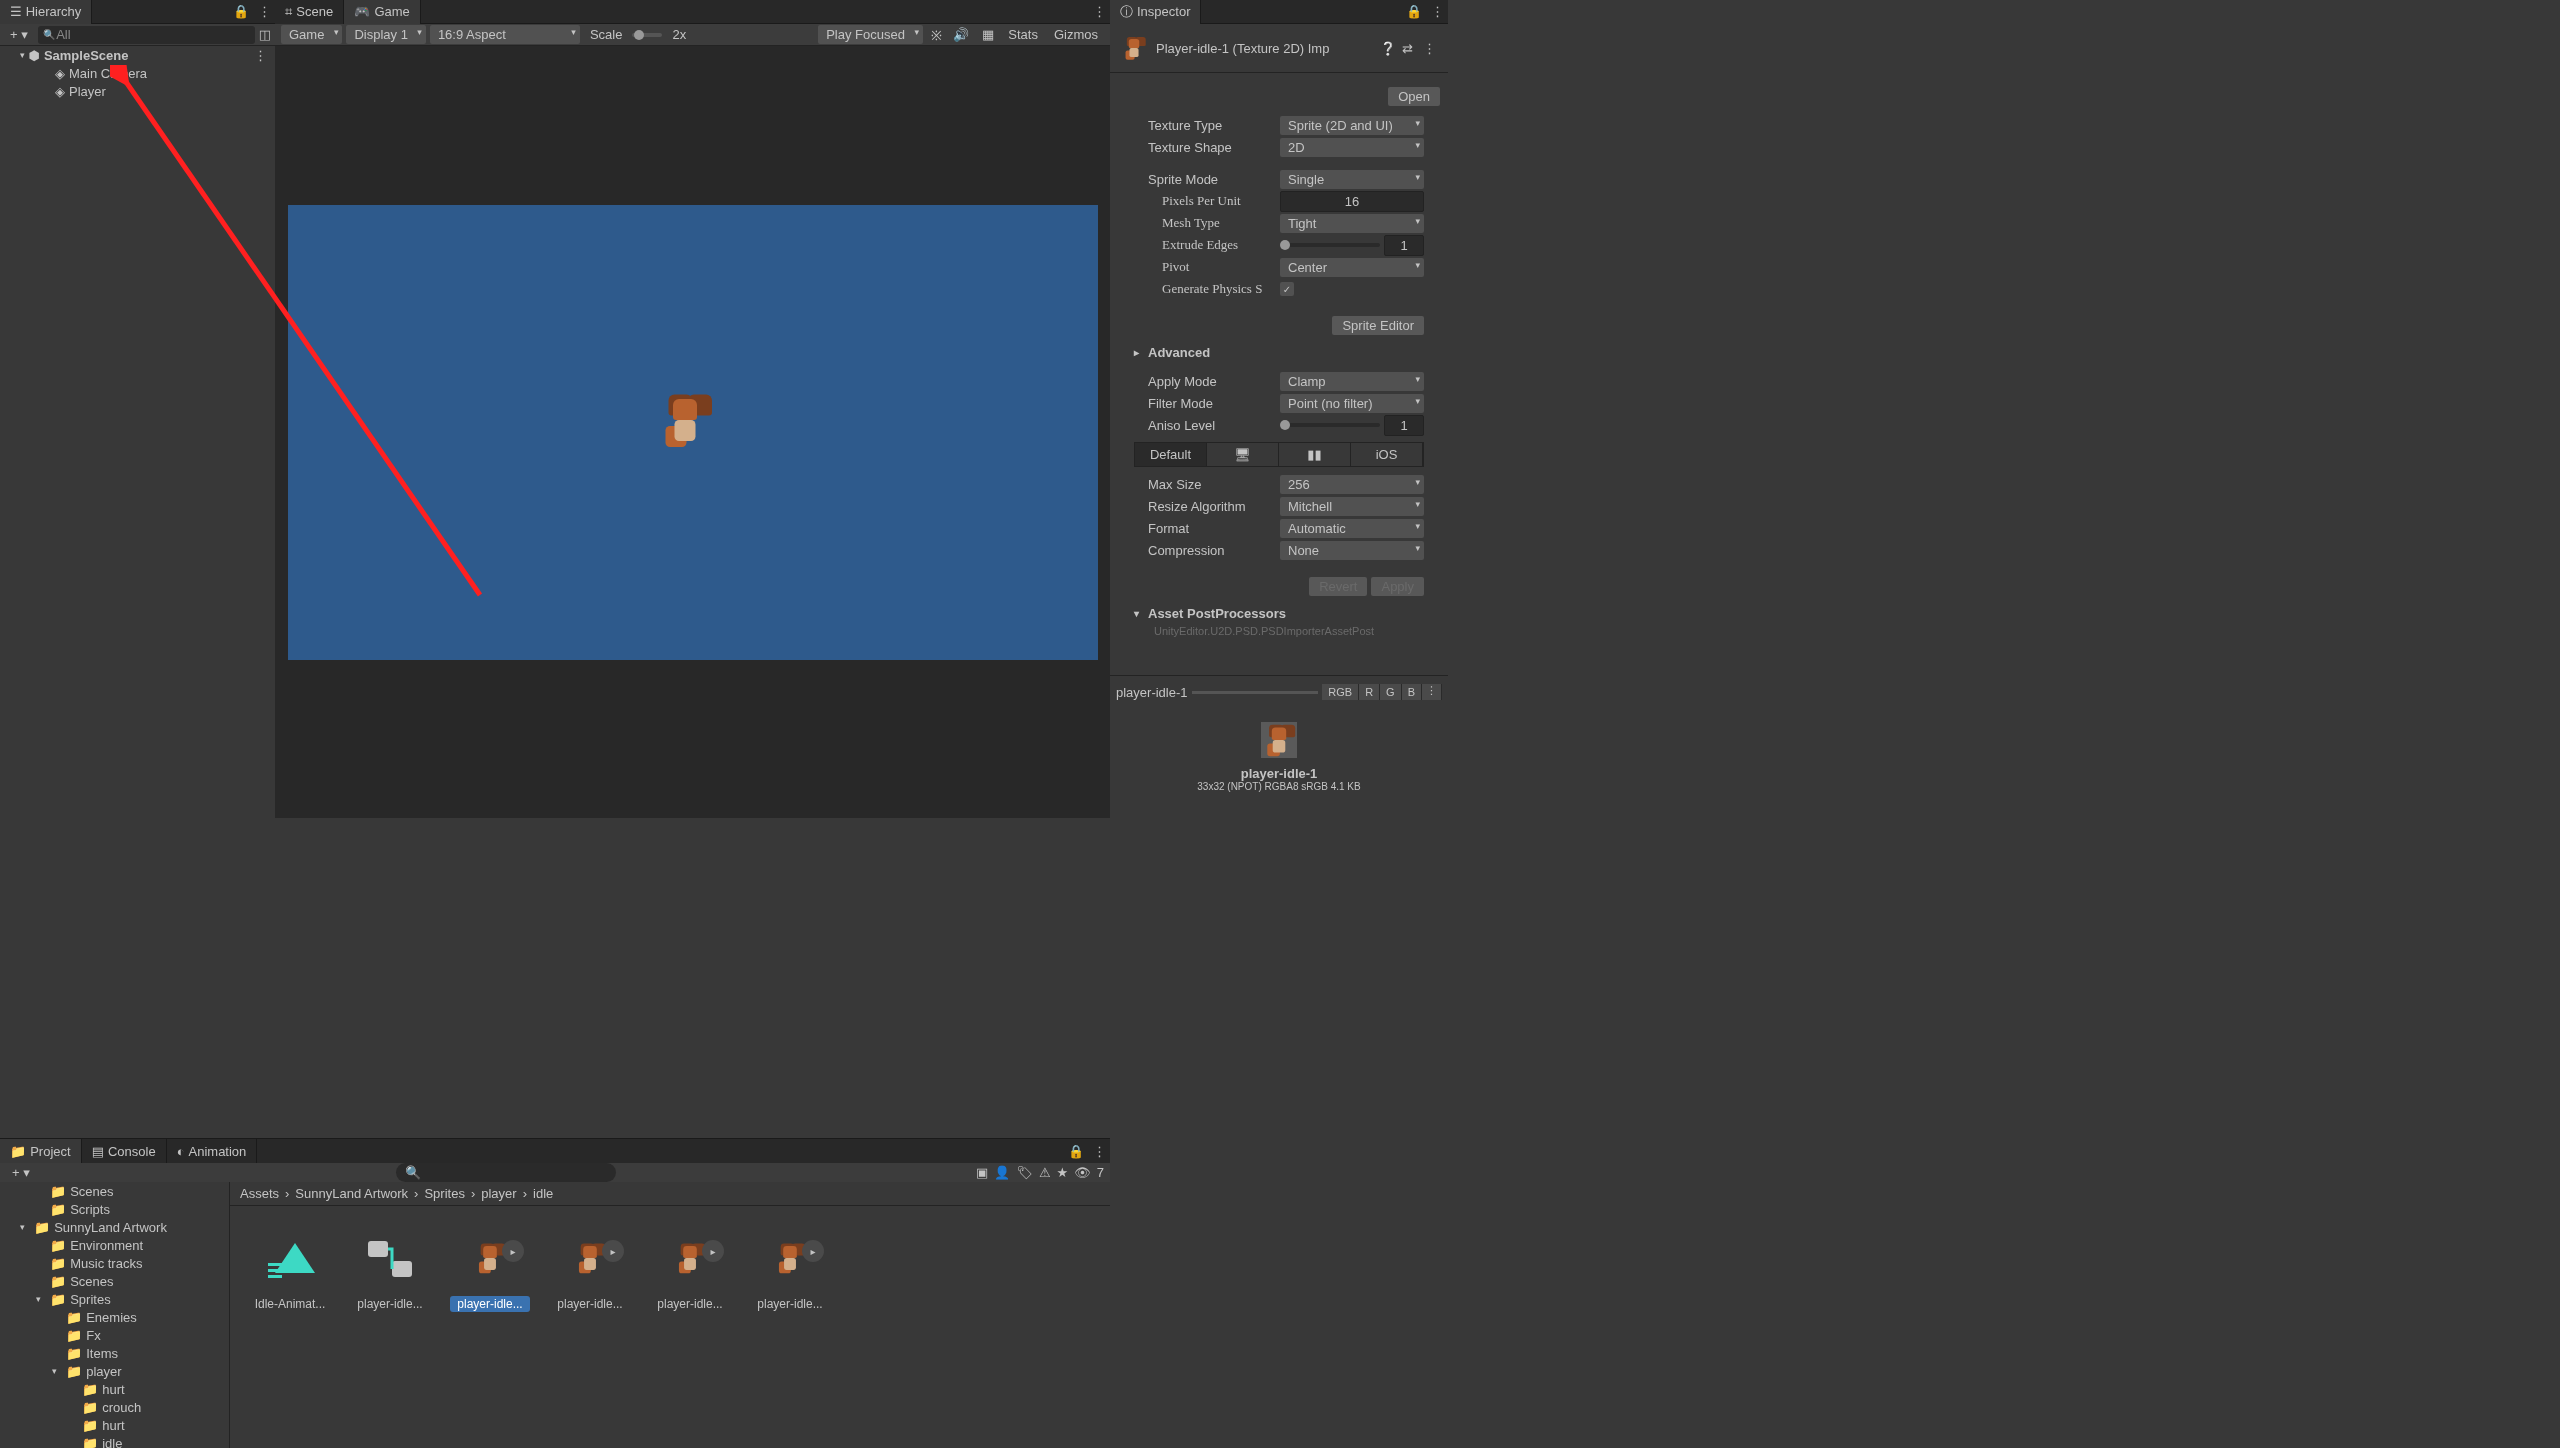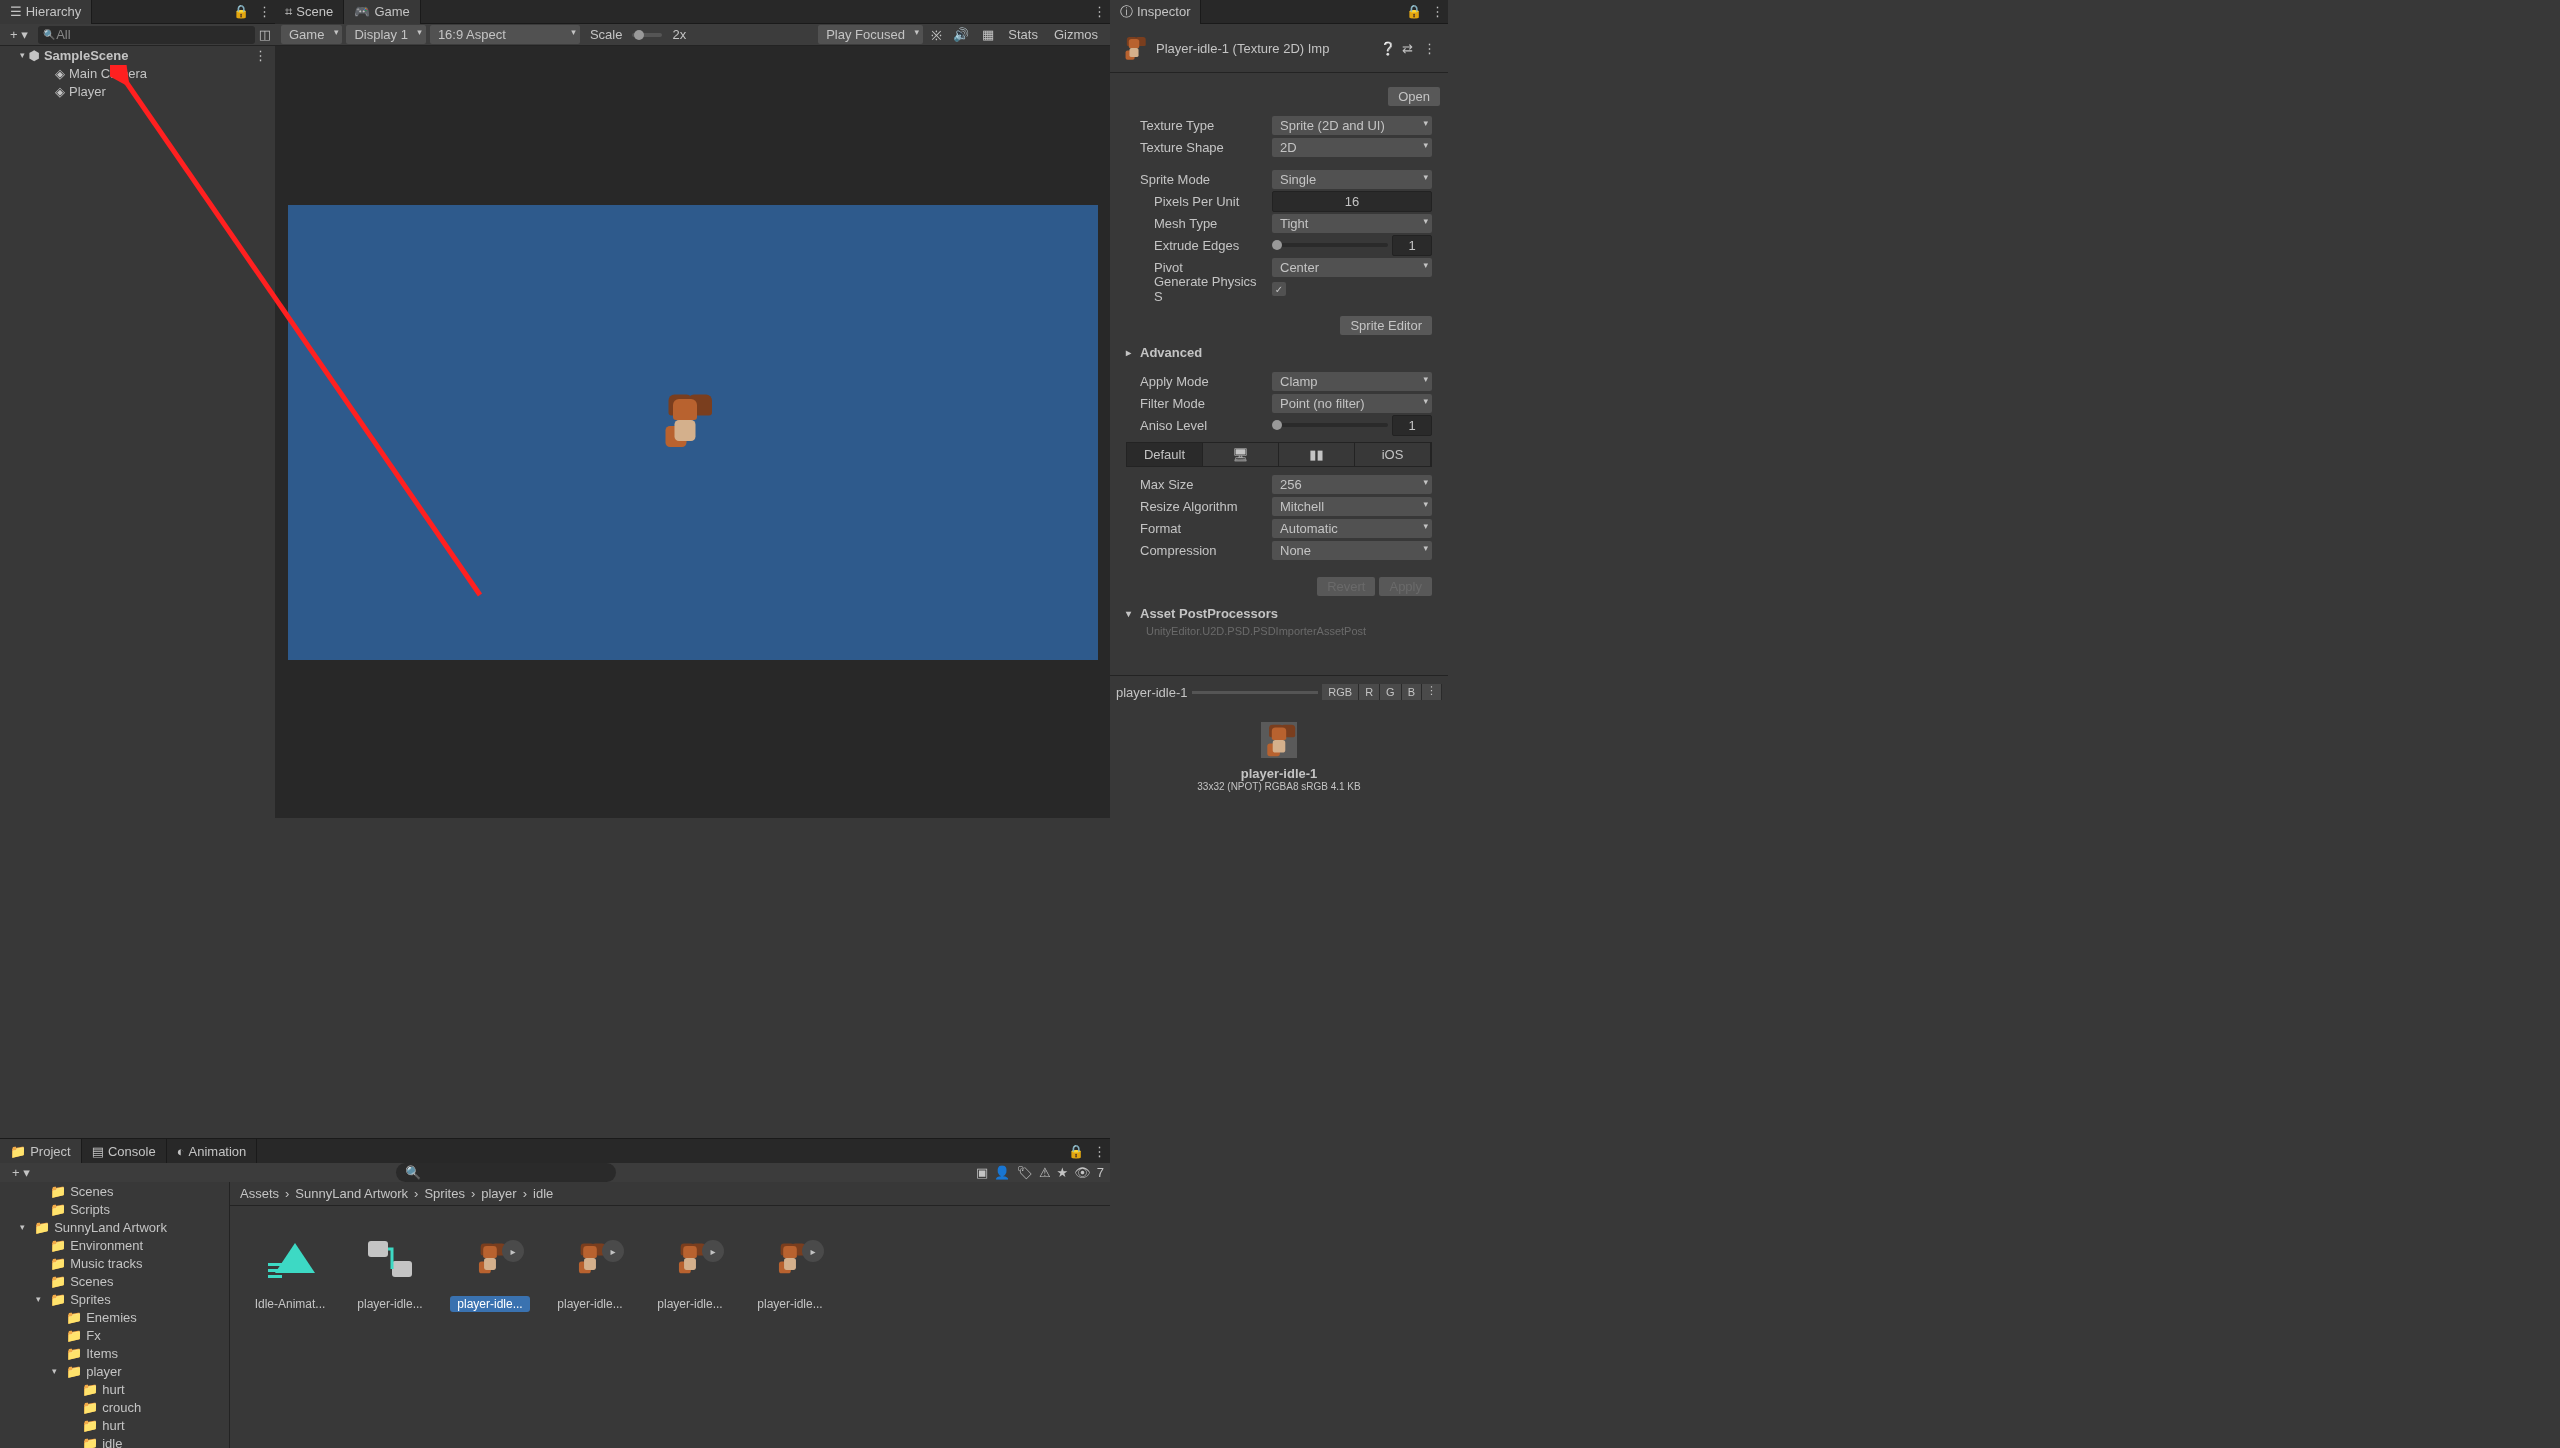--- a/index.html
+++ b/index.html
@@ -48,24 +48,24 @@
 .asset-item { width: 80px; display: flex; flex-direction: column; align-items: center; gap: 6px; }
 .asset-preview { width: 64px; height: 64px; display: flex; align-items: center; justify-content: center; position: relative; }
 .asset-label { font-size: 12px; text-align: center; white-space: nowrap; overflow: hidden; text-overflow: ellipsis; width: 80px; padding: 1px 4px; border-radius: 3px; }
 .asset-label.selected { background: #3a72b0; color: #fff; }
 .play-badge { position: absolute; right: -2px; top: 14px; width: 22px; height: 22px; background: #4a4a4a; border-radius: 50%; display: flex; align-items: center; justify-content: center; font-size: 10px; }
 .folder-item { padding: 2px 4px; display: flex; align-items: center; gap: 4px; height: 18px; }
 
 
 .inspector { display: flex; flex-direction: column; height: 100%; }
 .insp-header { padding: 6px 8px; display: flex; align-items: center; gap: 6px; border-bottom: 1px solid #232323; }
-.insp-body { flex: 1; padding: 4px 16px; overflow-y: auto; }
+.insp-body { flex: 1; padding: 4px 24px; overflow-y: auto; }
 .prop-row { display: flex; align-items: center; height: 22px; gap: 6px; }
 .prop-label { flex: 0 0 140px; padding-left: 14px; }
-.prop-label.indent { padding-left: 28px; }
+.prop-label.indent { padding-left: 28px; font-family: Liberation Serif, serif; }
 .prop-value { flex: 1; }
 .prop-value .dropdown { width: 100%; display: block; }
 .prop-value input { width: 100%; background: #2a2a2a; border: 1px solid #222; padding: 2px 4px; color: #c4c4c4; border-radius: 2px; text-align: center; }
 .slider-row { display: flex; align-items: center; gap: 4px; }
 .slider { flex: 1; height: 4px; background: #2a2a2a; border-radius: 2px; position: relative; }
 .slider-thumb { width: 10px; height: 10px; background: #999; border-radius: 50%; position: absolute; top: -3px; left: 0; }
 .section-header { padding: 4px 0; display: flex; align-items: center; gap: 4px; font-weight: bold; }
 .section-header::before { content: "▸"; font-size: 10px; width: 10px; }
 .section-header.open::before { content: "▾"; }
 .btn { background: #585858; padding: 2px 10px; border-radius: 2px; cursor: pointer; margin-top: 10px; }

